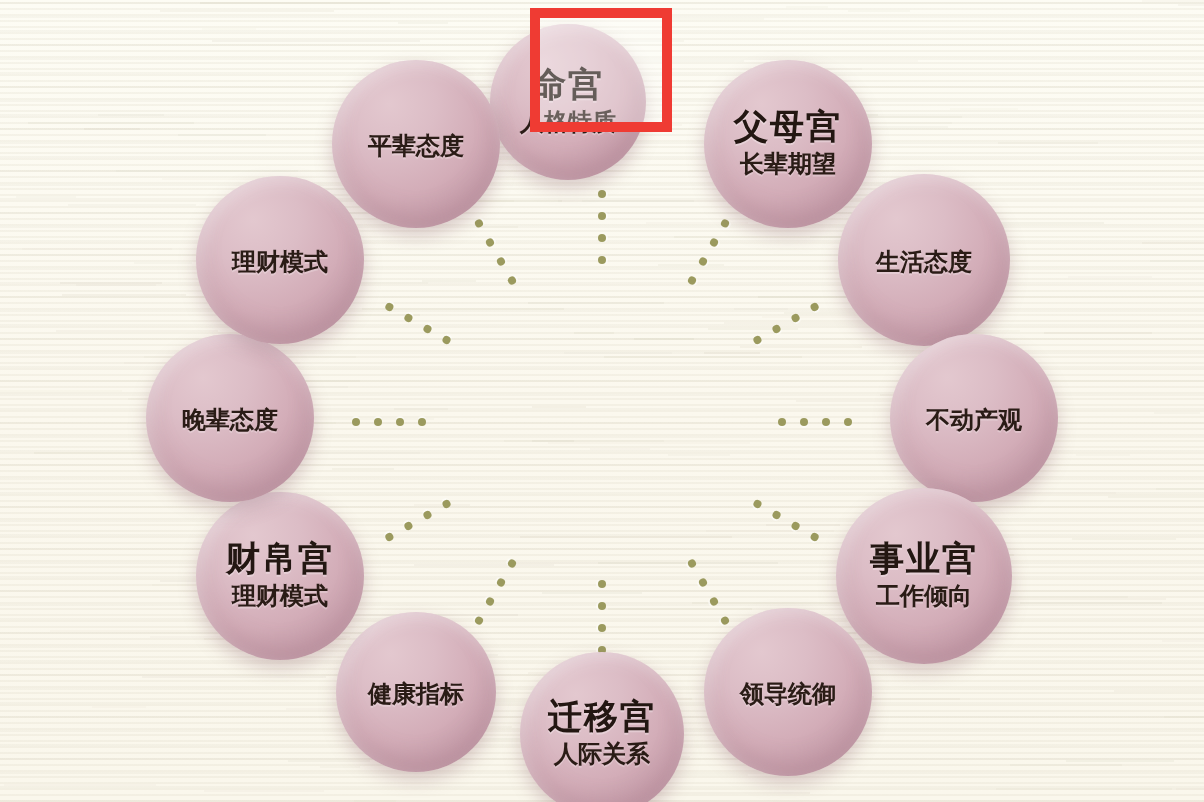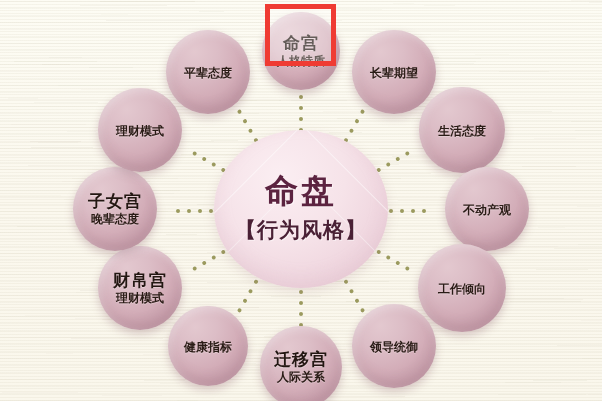--- a/index.html
+++ b/index.html
@@ -317,60 +317,55 @@
         <i style="left: 33px;"></i>
       </div>
       <div class="dotline" style="left: 257px; top: 140.411px; width: 44px; transform: rotate(240deg);">
         <i style="left: 0px;"></i>
         <i style="left: 11px;"></i>
         <i style="left: 22px;"></i>
         <i style="left: 33px;"></i>
       </div>
     </div>
 
-  <div id="center">
-    <div class="facet" id="f1"></div>
-    <div class="facet" id="f2"></div>
-    <div id="center-title">命盘</div>
-    <div id="center-sub">【行为风格】</div>
-  </div>
 
   <div id="nodes">
-      <div class="node" style="left: 262px; top: 12px; width: 78px; height: 78px;">
+      <div class="node" style="left: 245px; top: 12px; width: 78px; height: 78px;">
         <div class="t">命宫</div>
         <div class="s">人格特质</div>
       </div>
       <div class="node" style="left: 352px; top: 30px; width: 84px; height: 84px;">
+        <div class="t">父母宫</div>
         <div class="s">长辈期望</div>
       </div>
       <div class="node" style="left: 419px; top: 87px; width: 86px; height: 86px;">
         <div class="s">生活态度</div>
       </div>
       <div class="node" style="left: 445px; top: 167px; width: 84px; height: 84px;">
         <div class="s">不动产观</div>
       </div>
       <div class="node" style="left: 418px; top: 244px; width: 88px; height: 88px;">
+        <div class="t">事业宫</div>
         <div class="s">工作倾向</div>
       </div>
       <div class="node" style="left: 352px; top: 304px; width: 84px; height: 84px;">
         <div class="s">领导统御</div>
       </div>
       <div class="node" style="left: 260px; top: 326px; width: 82px; height: 82px;">
         <div class="t">迁移宫</div>
         <div class="s">人际关系</div>
       </div>
       <div class="node" style="left: 168px; top: 306px; width: 80px; height: 80px;">
         <div class="s">健康指标</div>
       </div>
       <div class="node" style="left: 98px; top: 246px; width: 84px; height: 84px;">
         <div class="t">财帛宫</div>
         <div class="s">理财模式</div>
       </div>
       <div class="node" style="left: 73px; top: 167px; width: 84px; height: 84px;">
-        <div class="t">子女宫</div>
         <div class="s">晚辈态度</div>
       </div>
       <div class="node" style="left: 98px; top: 88px; width: 84px; height: 84px;">
         <div class="s">理财模式</div>
       </div>
       <div class="node" style="left: 166px; top: 30px; width: 84px; height: 84px;">
         <div class="s">平辈态度</div>
       </div>
     </div>
 

